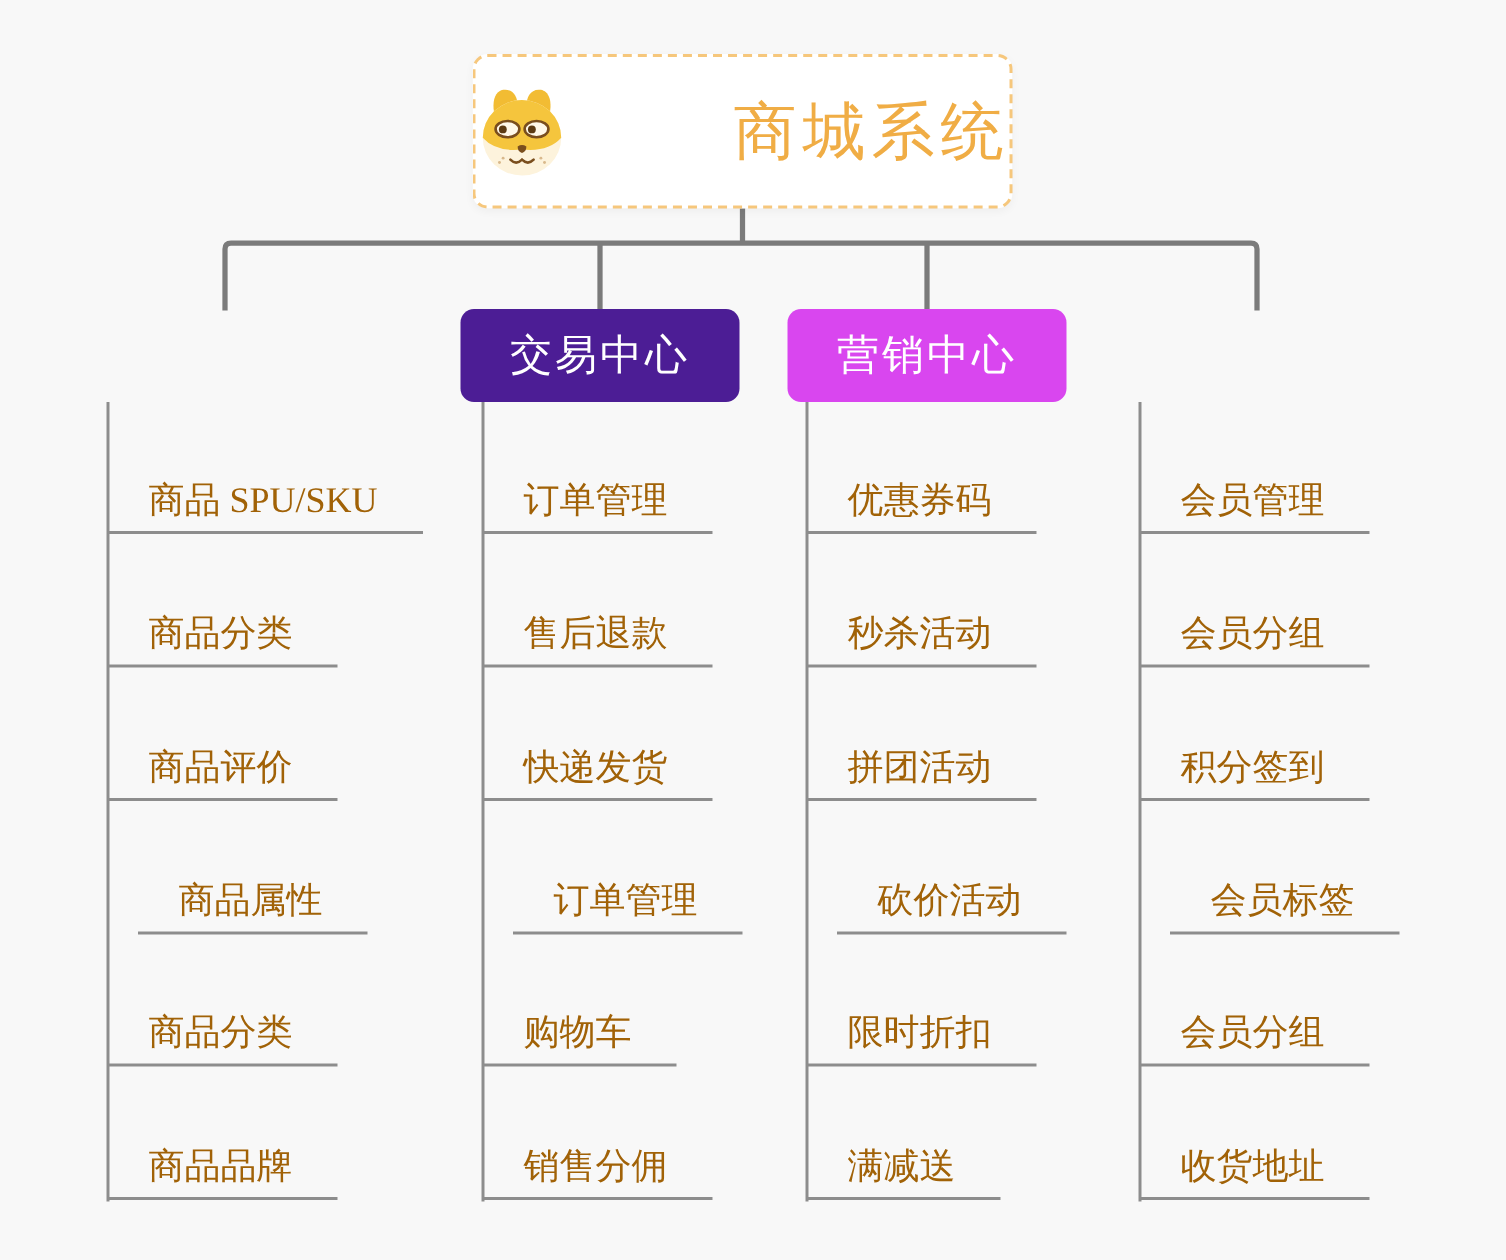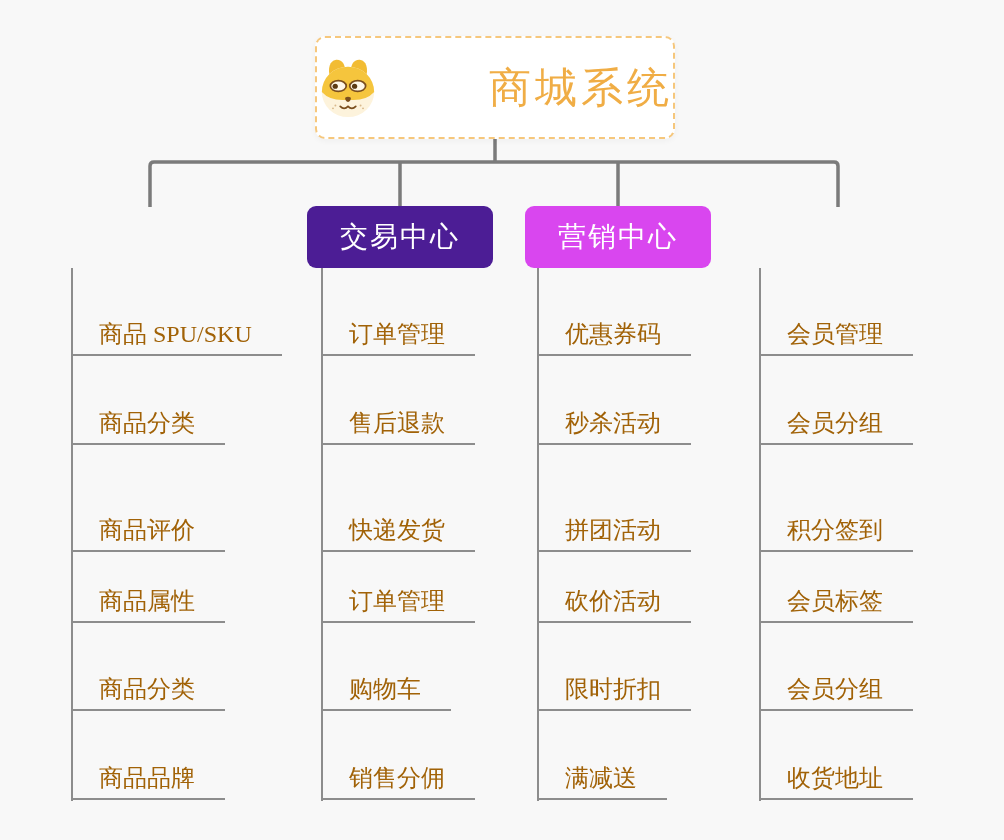--- a/index.html
+++ b/index.html
@@ -38,22 +38,22 @@
   .vline {
     position:absolute; left:0; top:0; width:2px; height:533px;
     background:#8d8d8d;
   }
   .leaf {
     position:absolute; left:1px; white-space:nowrap;
     font-size:24px; color:#a16207; line-height:32px;
     padding:0 30px 4px 27px;
     border-bottom:2px solid #8d8d8d; cursor:default;font-family:Liberation Serif, serif;
   }
-  .r0 { top:50px; }  .r1 { top:139px; } .r2 { top:228px;margin-top:18px; }
-  .r3 { top:317px; } .r4 { top:405px; } .r5 { top:494px; }
+  .r0 { top:50px; }  .r1 { top:139px; } .r2 { top:228px; }
+  .r3 { top:317px;margin-left:20px; } .r4 { top:405px; } .r5 { top:494px; }
 </style>
 </head>
 <body>
 
 <div class="stage">
 
   <svg class="connectors" viewBox="0 0 1004 840" xmlns="http://www.w3.org/2000/svg">
     <path d="M495,139 L495,162
              M150,207 L150,166 Q150,162 154,162 L834,162 Q838,162 838,166 L838,207
              M400,162 L400,207

